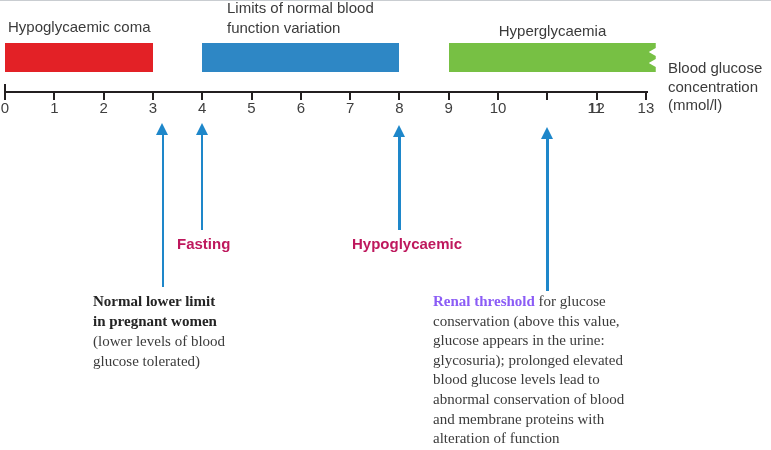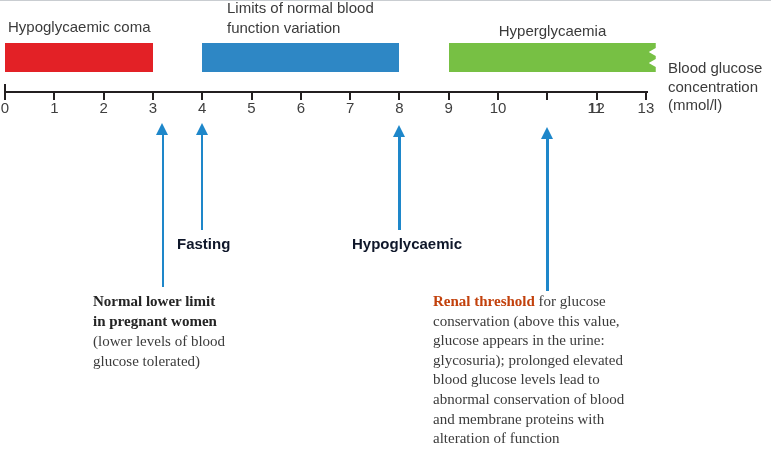--- a/index.html
+++ b/index.html
@@ -32,30 +32,30 @@
     font-size:15px;color:#3f3f3f;line-height:16px;
   }
   .arrow{position:absolute;}
   .arrow .head{
     position:absolute;left:0;top:0;width:0;height:0;
     border-left:6.5px solid transparent;
     border-right:6.5px solid transparent;
   }
   .arrow .shaft{position:absolute;}
   .arrow-caption{
-    position:absolute;font-size:15px;font-weight:bold;color:#0f172a;
+    position:absolute;font-size:15px;font-weight:bold;color:#be185d;
     white-space:nowrap;
   }
   #fasting-label{left:177px;top:235px;}
   #postprandial-label{left:352px;top:235px;}
   .note{position:absolute;font-size:15px;color:#3b3b3b;font-family:Liberation Serif, serif;}
   #pregnant-note{left:93px;top:291px;line-height:20px;}
   #pregnant-note .b{font-weight:bold;color:#242424;}
   #renal-note{left:433px;top:292px;line-height:19.6px;width:245px;}
-  #renal-note .b{font-weight:bold;color:#c2410c;}
+  #renal-note .b{font-weight:bold;color:#8b5cf6;}
   .note-line{white-space:nowrap;}
 </style>
 </head>
 <body>
 
 <div id="figure">
   <div class="top-divider"></div>
 
   <div id="label-hypo" class="bar-label">Hypoglycaemic coma</div>
 

